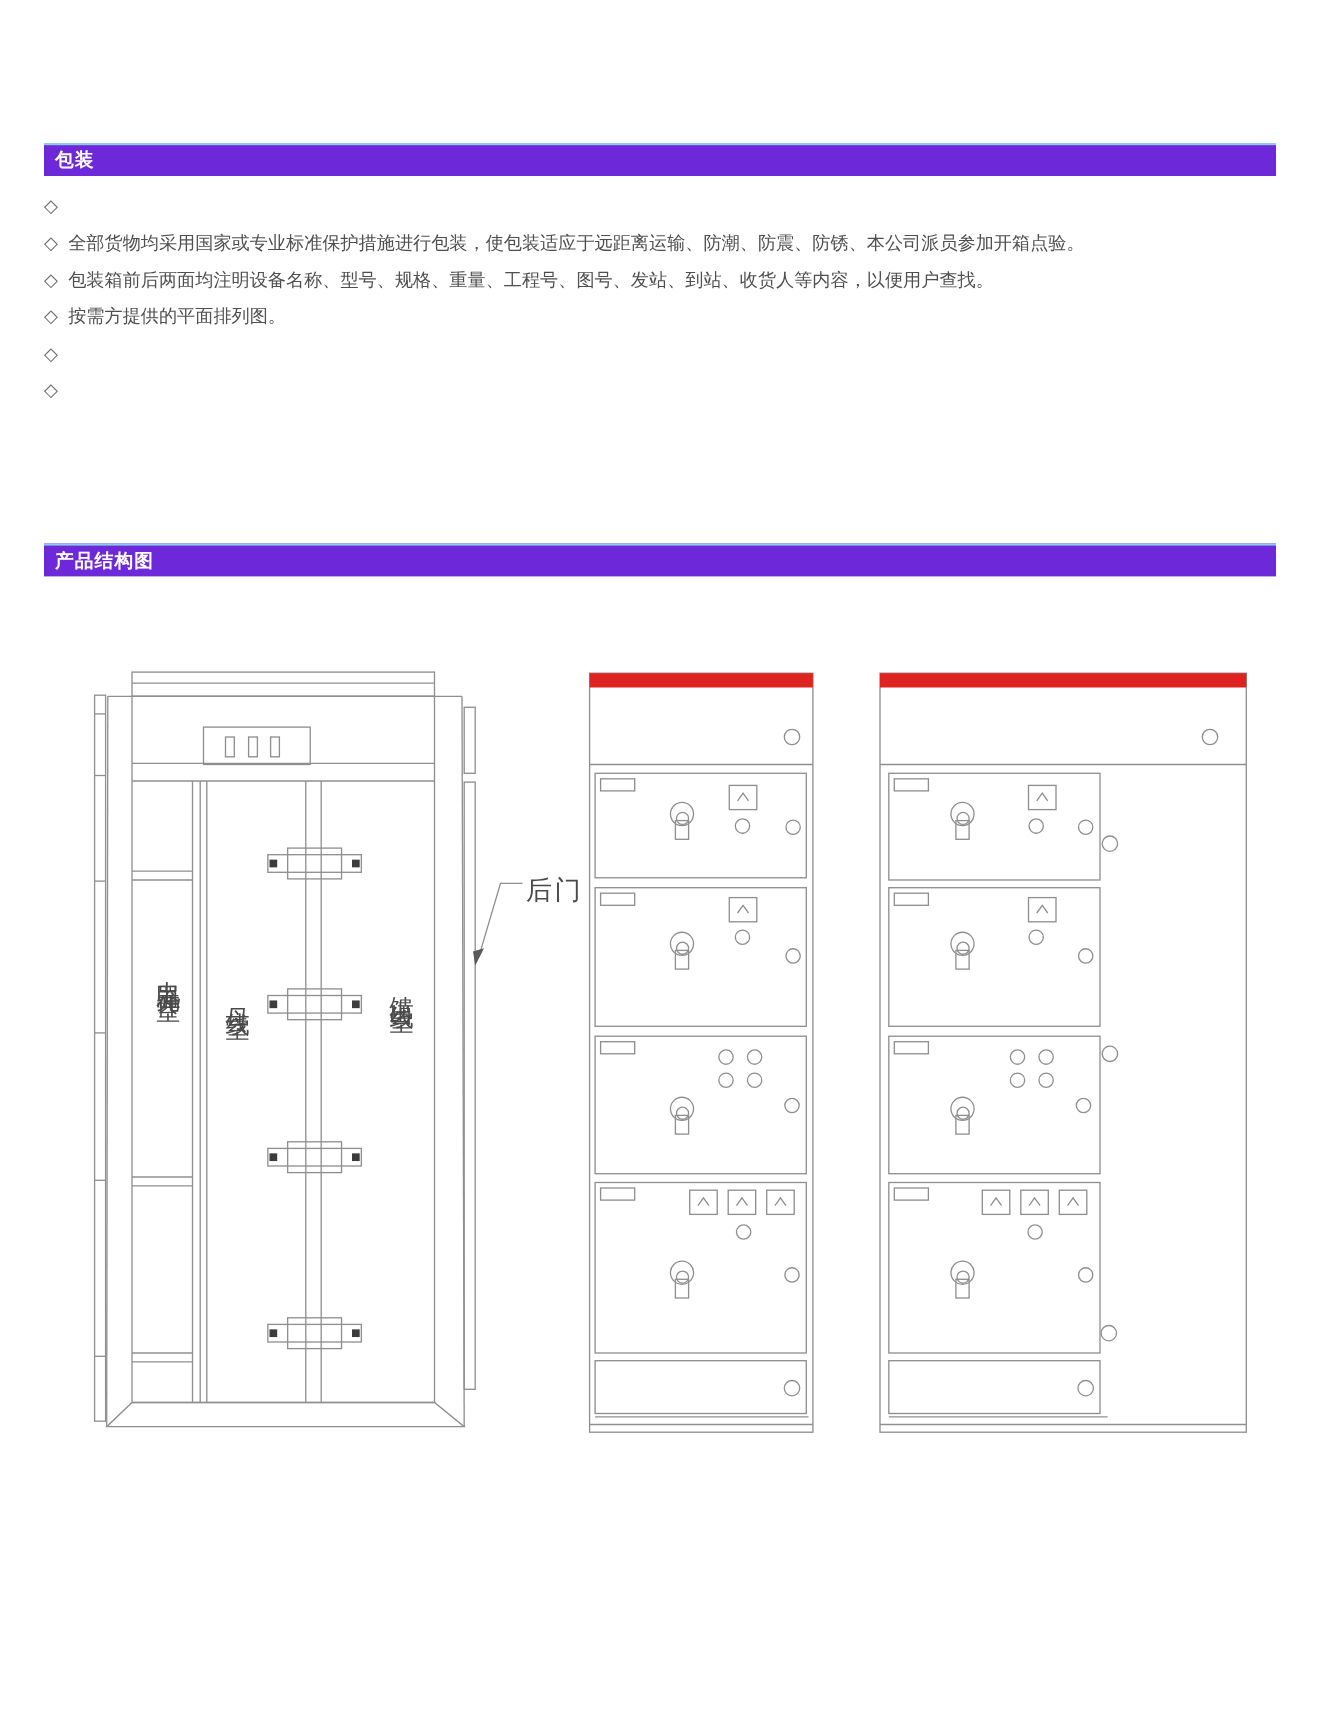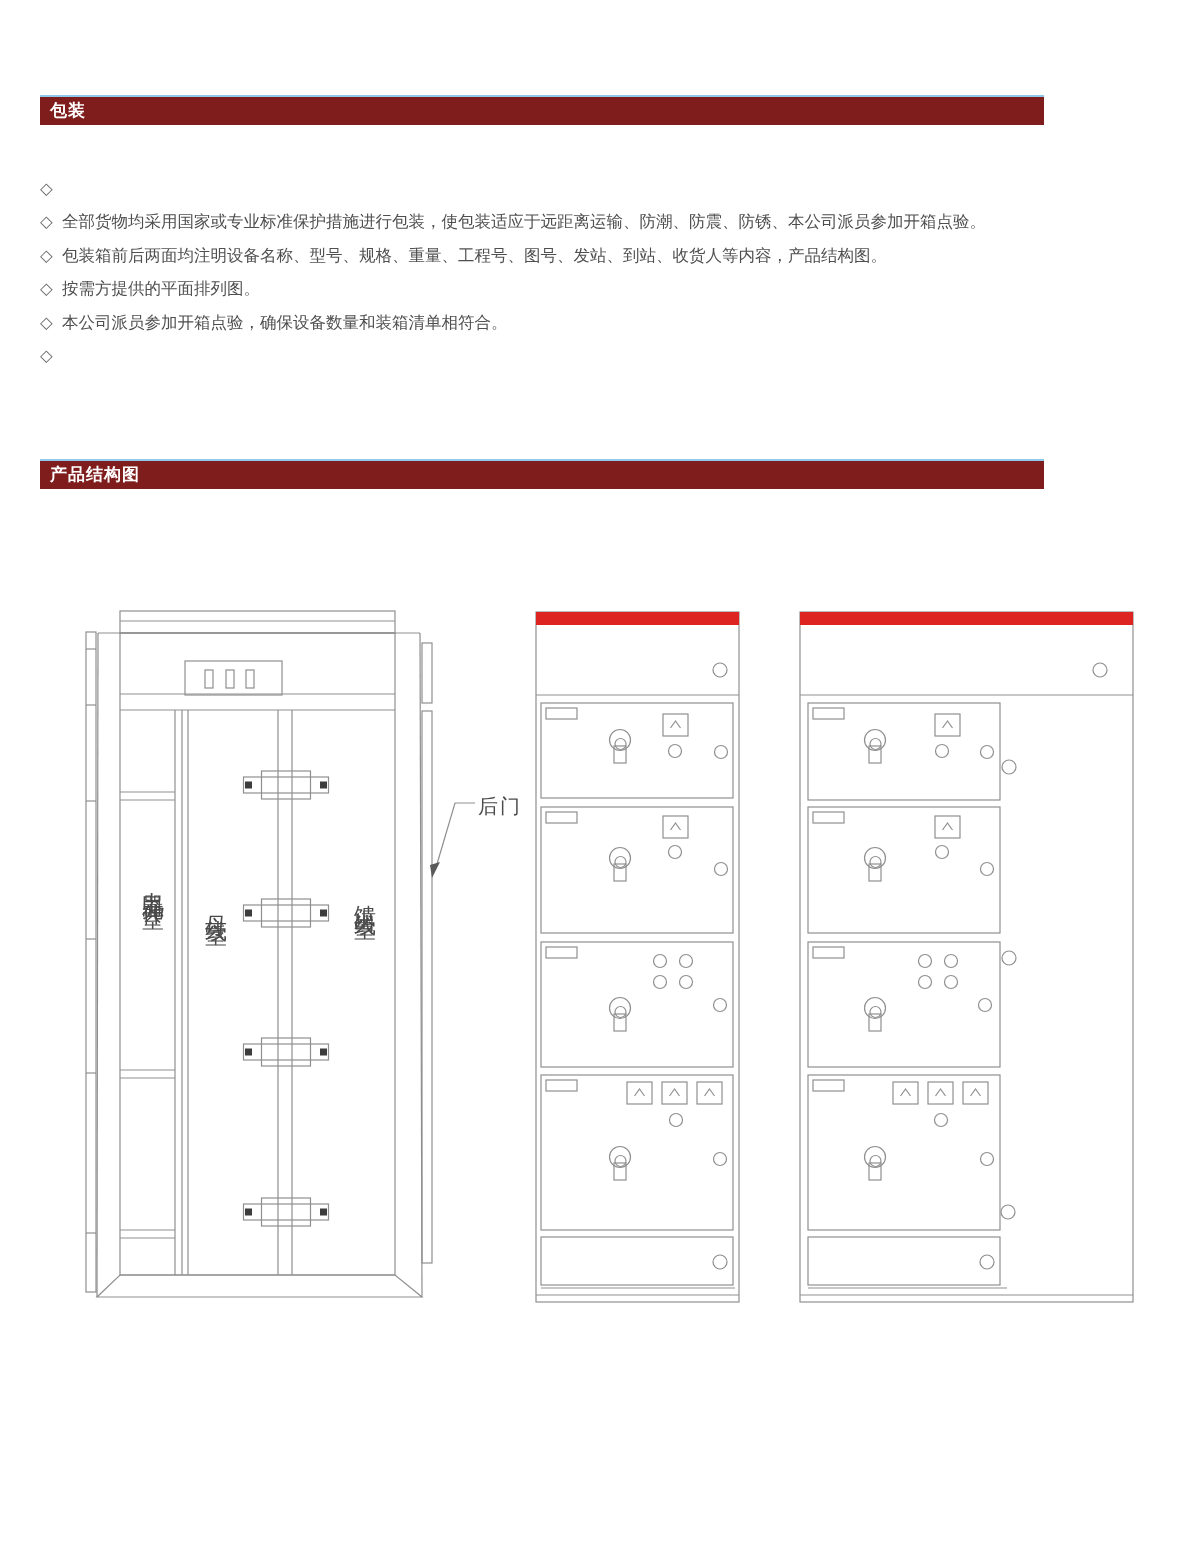--- a/index.html
+++ b/index.html
@@ -1,68 +1,68 @@
 <!DOCTYPE html>
 <html><head>
 <meta charset="utf-8">
 <style>
   html,body{margin:0;padding:0;background:#ffffff;}
   .page{
     position:relative;width:1200px;height:1567px;background:#ffffff;overflow:hidden;
     font-family:"Liberation Sans","DejaVu Sans",sans-serif;color:#4b4b4b;
   }
   .section-header{
-    position:absolute;left:40px;width:1004px;height:28px;background:#7f1d1d;
+    position:absolute;left:40px;width:1120px;height:28px;background:#6d28d9;
     border-top:2px solid #8fcaec;
+    margin-top:35px;
   }
   .section-header .section-title{
     display:inline-block;padding-left:10px;line-height:27px;color:#ffffff;
     font-size:17px;font-weight:bold;letter-spacing:1px;
   }
   .hdr-packaging{top:95px;}
   .hdr-structure{top:459px;}
   .bullet-list{position:absolute;left:40px;top:172px;width:1140px;}
   .bullet-item{display:flex;line-height:33.4px;font-size:16.5px;white-space:nowrap;color:#4f4f4f;}
   .bullet-marker{width:22px;flex:0 0 22px;color:#6a6a6a;}
   .diagram{position:absolute;left:0;top:0;width:1200px;height:1567px;}
   .diagram svg{position:absolute;left:0;top:0;}
   .v-label{
     position:absolute;writing-mode:vertical-rl;text-orientation:upright;
     font-size:22px;letter-spacing:4px;color:#4a4a4a;
   }
-  .h-label{position:absolute;font-size:20px;color:#4a4a4a;letter-spacing:2px;}
+  .h-label{position:absolute;font-size:24px;color:#4a4a4a;letter-spacing:2px;}
 </style>
 </head>
 <body>
 
 <div class="page">
 
   <div class="section-header hdr-packaging">
     <span class="section-title">包装</span>
   </div>
 
   <div class="bullet-list">
     <div class="bullet-item">
       <span class="bullet-marker">◇</span>
     </div>
     <div class="bullet-item">
       <span class="bullet-marker">◇</span>
       <span class="bullet-text">全部货物均采用国家或专业标准保护措施进行包装，使包装适应于远距离运输、防潮、防震、防锈、本公司派员参加开箱点验。</span>
     </div>
     <div class="bullet-item">
       <span class="bullet-marker">◇</span>
-      <span class="bullet-text">包装箱前后两面均注明设备名称、型号、规格、重量、工程号、图号、发站、到站、收货人等内容，产品结构图。</span>
+      <span class="bullet-text">包装箱前后两面均注明设备名称、型号、规格、重量、工程号、图号、发站、到站、收货人等内容，以便用户查找。</span>
     </div>
     <div class="bullet-item">
       <span class="bullet-marker">◇</span>
       <span class="bullet-text">按需方提供的平面排列图。</span>
     </div>
     <div class="bullet-item">
       <span class="bullet-marker">◇</span>
-      <span class="bullet-text">本公司派员参加开箱点验，确保设备数量和装箱清单相符合。</span>
     </div>
     <div class="bullet-item">
       <span class="bullet-marker">◇</span>
     </div>
   </div>
 
   <div class="section-header hdr-structure">
     <span class="section-title">产品结构图</span>
   </div>
 

